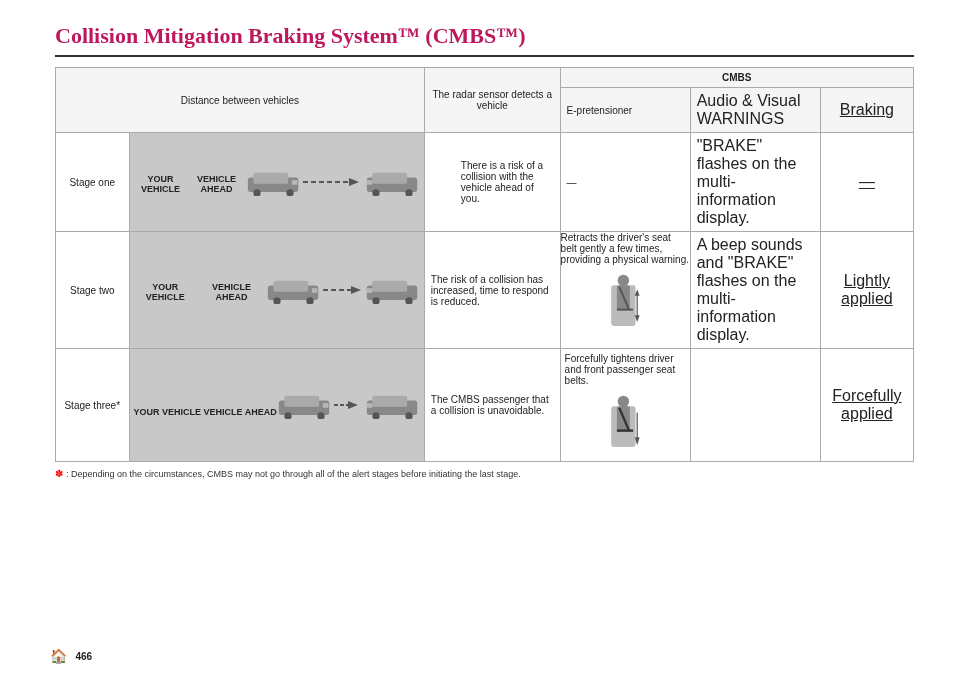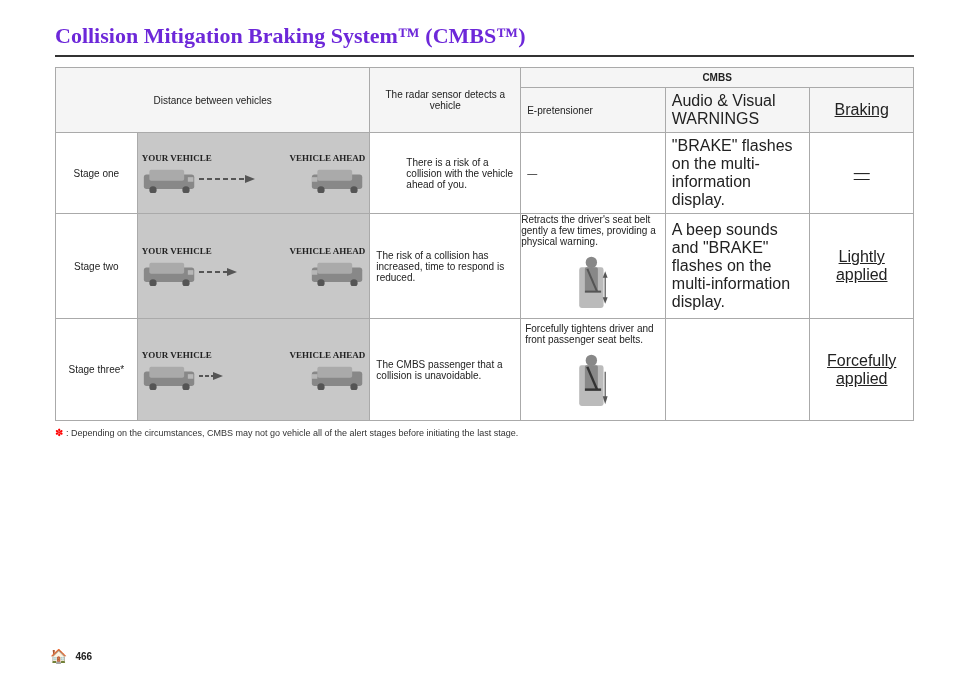--- a/index.html
+++ b/index.html
@@ -50,21 +50,21 @@
       left: 40px;
       font-size: 8px;
       color: #666;
     }
 
     
     .page-title {
       font-size: 22px;
       font-weight: bold;
       font-family: 'Times New Roman', serif;
-      color: #6d28d9;
+      color: #be185d;
       margin-bottom: 6px;
       padding-top: 5px;
     }
     .title-line {
       border-top: 2px solid #333;
       margin-bottom: 10px;
     }
 
     
     .main-table {
@@ -110,24 +110,22 @@
     }
 
     
     .cmbs-header {
       background: #f5f5f5;
     }
 
     
     .vehicle-diagram {
       display: flex;
-      flex-direction: column;
       align-items: flex-end;
       font-size: 9px;
-      font-family: Liberation Serif, serif;
     }
     .vehicle-labels {
       display: flex;
       justify-content: space-between;
       width: 100%;
       font-weight: bold;
       font-size: 9px;
       margin-bottom: 2px;
     }
     .cars-row {
@@ -379,21 +377,21 @@
           </div>
         </td>
         <td class="warning-cell"></td>
         <td class="braking-cell">Forcefully applied</td>
       </tr>
     </tbody>
   </table>
 
   <div class="footnote">
     <span style="color:red; font-size:10px;">✽</span>
-    <span>: Depending on the circumstances, CMBS may not go vehicle all of the alert stages before initiating the last stage.</span>
+    <span>: Depending on the circumstances, CMBS may not go through all of the alert stages before initiating the last stage.</span>
   </div>
 
 </div>
 
 <div class="page-bottom">
   <span style="font-size:14px; color:#555;">🏠</span>
   <span class="page-number">466</span>
 </div>
 
 </body></html>

